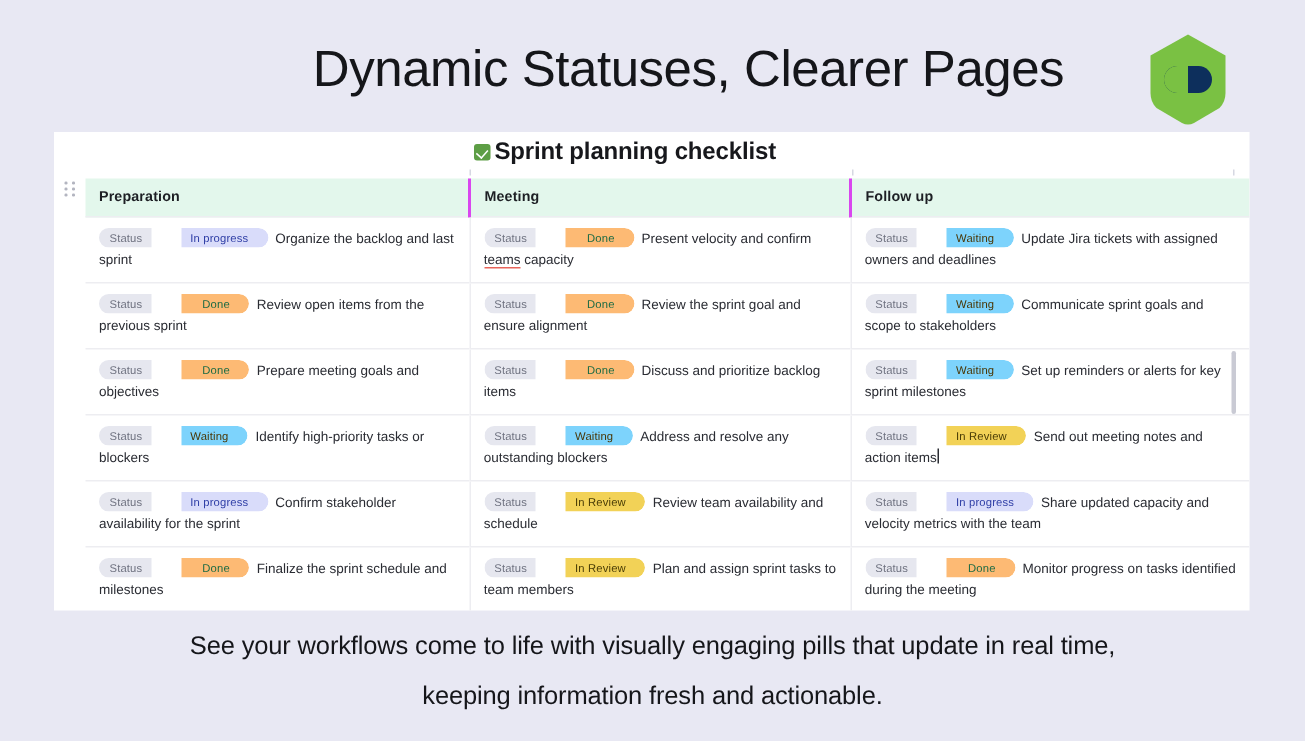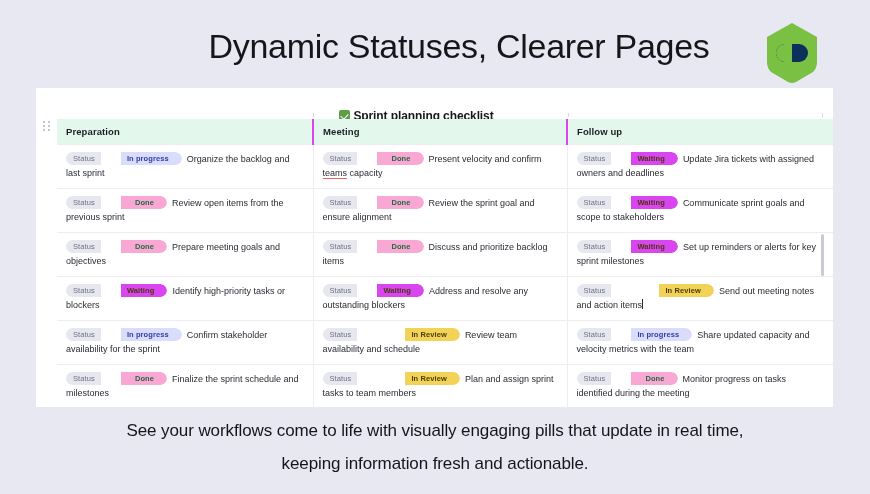--- a/index.html
+++ b/index.html
@@ -49,23 +49,23 @@
     position: absolute;
     left: 36px;
     top: 88px;
     width: 797px;
     height: 319px;
     background: #ffffff;
     overflow: hidden;
   }
 
   .card-title {
-    margin-top: 20px;
+    margin-top: 6px;
     text-align: center;
-    font-size: 12px;
+    font-size: 16px;
     font-weight: 700;
     color: #17181c;
     letter-spacing: -0.1px;
     line-height: 16px;
     padding-right: 36px;
   }
 
   .check-emoji {
     display: inline-block;
     width: 11px;
@@ -178,33 +178,33 @@
     color: #6f7280;
     font-size: 7.5px;
     font-weight: 400;
     padding: 0 6px 0 7px;
     line-height: 13px;
     height: 13px;
     letter-spacing: 0.1px;
   }
   .pill .v {
     font-size: 7.5px;
-    font-weight: 700;
+    font-weight: 400;
     padding: 0 13px 0 6px;
     line-height: 13px;
     height: 13px;
     border-radius: 0 9px 9px 0;
     letter-spacing: 0.1px;
     white-space: nowrap;
   }
 
   .v.s-inprogress { background: #d9dcfa; color: #2f3ea6; }
-  .v.s-done       { background: #f9a8d4; color: #1d6b44; padding-left: 14px; }
-  .v.s-waiting    { background: #d946ef; color: #4a3706; }
-  .v.s-inreview   { background: #f2d257; color: #4a3d06; margin-left: 28px; }
+  .v.s-done       { background: #fdba74; color: #1d6b44; padding-left: 14px; }
+  .v.s-waiting    { background: #7dd3fc; color: #4a3706; }
+  .v.s-inreview   { background: #f2d257; color: #4a3d06; }
 
   .task { white-space: normal; }
 
   .misspell {
     border-bottom: 1.5px solid #e8645a;
     padding-bottom: 0px;
   }
 
   .caret {
     display: inline-block;

